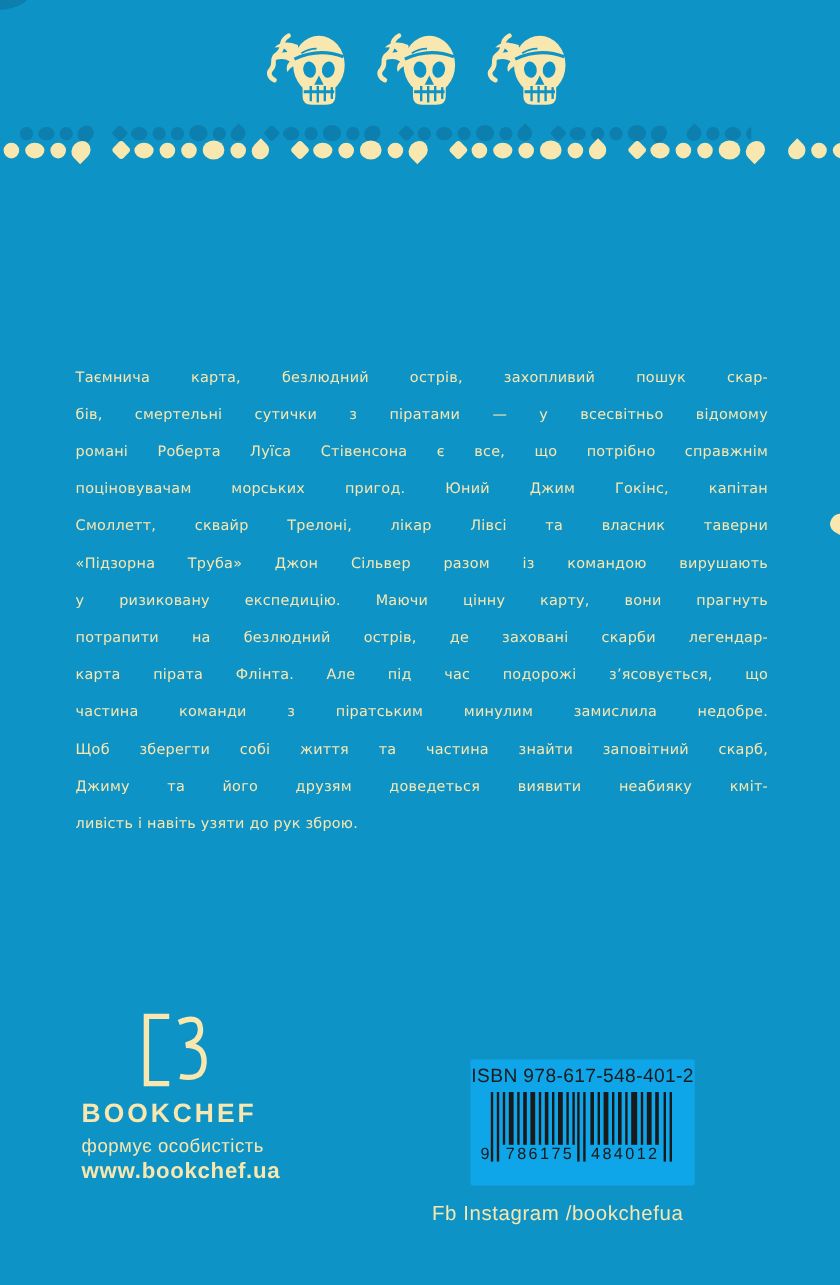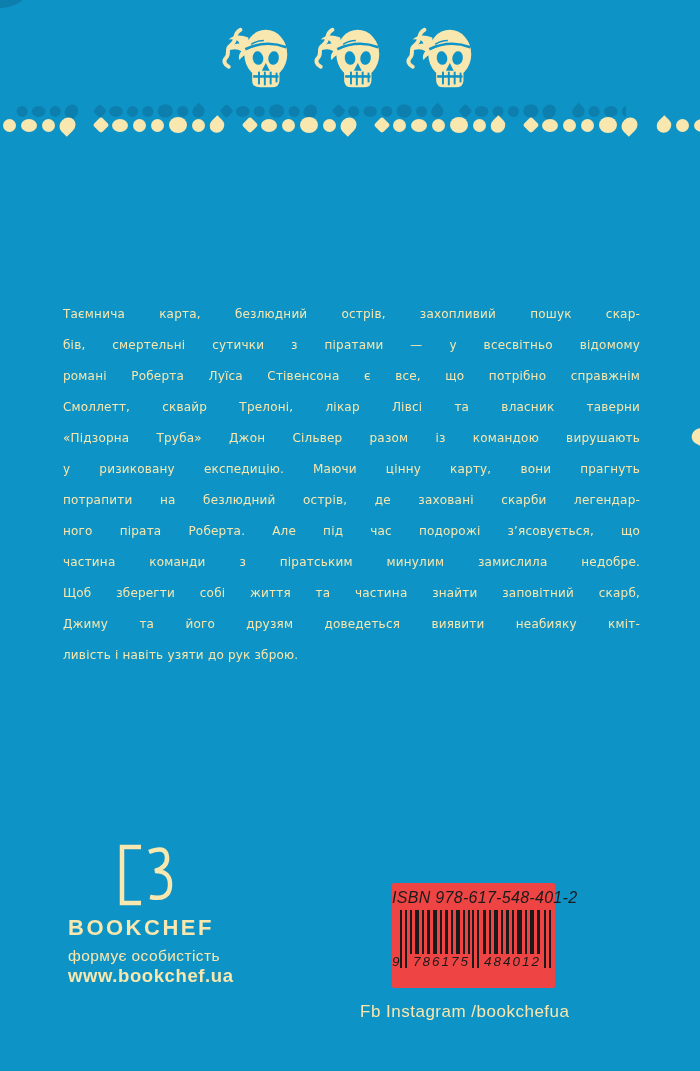--- a/index.html
+++ b/index.html
@@ -73,22 +73,22 @@
     font-size:22px;font-weight:bold;letter-spacing:2.5px;
   }
   .publisher-slogan{
     margin-top:6px;font-size:15.5px;letter-spacing:.4px;
   }
   .publisher-site{
     font-size:18.5px;font-weight:bold;letter-spacing:.6px;
   }
   
   .isbn-box{
-    position:absolute;left:392px;top:883px;width:163px;height:105px;
-    background:#ef4444;border-radius:2px;font-style:italic;
+    position:absolute;left:392px;top:883px;width:187px;height:105px;
+    background:#0ea5e9;border-radius:2px;
   }
   .isbn-label{
     margin-top:6px;text-align:center;color:var(--ink);
     font-size:16px;letter-spacing:.3px;white-space:nowrap;
   }
   .barcode-wrap{position:relative;width:170px;margin:3px auto 0;height:72px;}
   .barcode-digits{
     position:absolute;top:44px;left:0;width:170px;height:18px;
     color:var(--ink);font-size:13.5px;
   }
@@ -230,25 +230,26 @@
       <span class="shp s-dot"></span>
       <span class="shp s-oval"></span>
     </div>
 
   <div class="edge-drop"></div>
 
   <div class="annotation">
     <div class="line">Таємнича карта, безлюдний острів, захопливий пошук скар-</div>
     <div class="line">бів, смертельні сутички з піратами — у всесвітньо відомому</div>
     <div class="line">романі Роберта Луїса Стівенсона є все, що потрібно справжнім</div>
+    <div class="line">поціновувачам морських пригод. Юний Джим Гокінс, капітан</div>
     <div class="line">Смоллетт, сквайр Трелоні, лікар Лівсі та власник таверни</div>
     <div class="line">«Підзорна Труба» Джон Сільвер разом із командою вирушають</div>
     <div class="line">у ризиковану експедицію. Маючи цінну карту, вони прагнуть</div>
     <div class="line">потрапити на безлюдний острів, де заховані скарби легендар-</div>
-    <div class="line">ного пірата Роберта. Але під час подорожі з’ясовується, що</div>
+    <div class="line">карта пірата Флінта. Але під час подорожі з’ясовується, що</div>
     <div class="line">частина команди з піратським минулим замислила недобре.</div>
     <div class="line">Щоб зберегти собі життя та частина знайти заповітний скарб,</div>
     <div class="line">Джиму та його друзям доведеться виявити неабияку кміт-</div>
     <div class="line last">ливість і навіть узяти до рук зброю.</div>
   </div>
 
   <div class="publisher">
     <svg class="logo-mark" viewBox="0 0 72 62">
       <g fill="none" stroke="#f8e7ae" stroke-width="4.5">
         <path d="M24,3 L5,3 L5,59 L24,59"></path>

